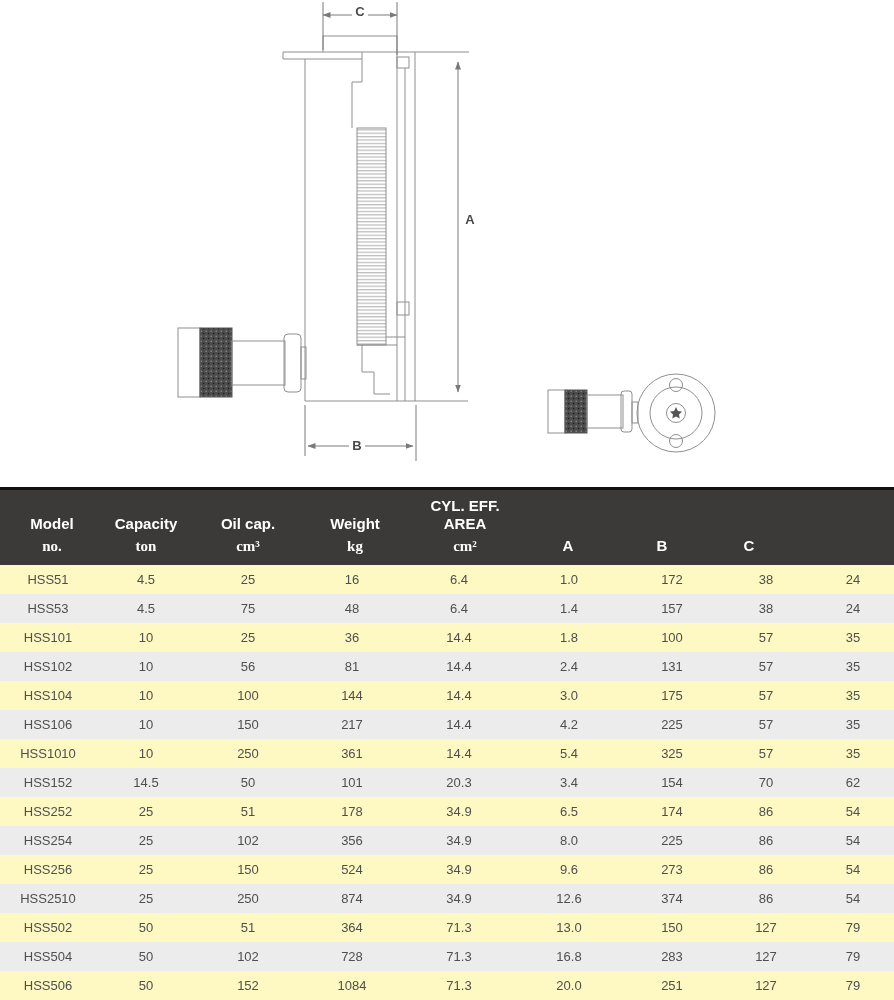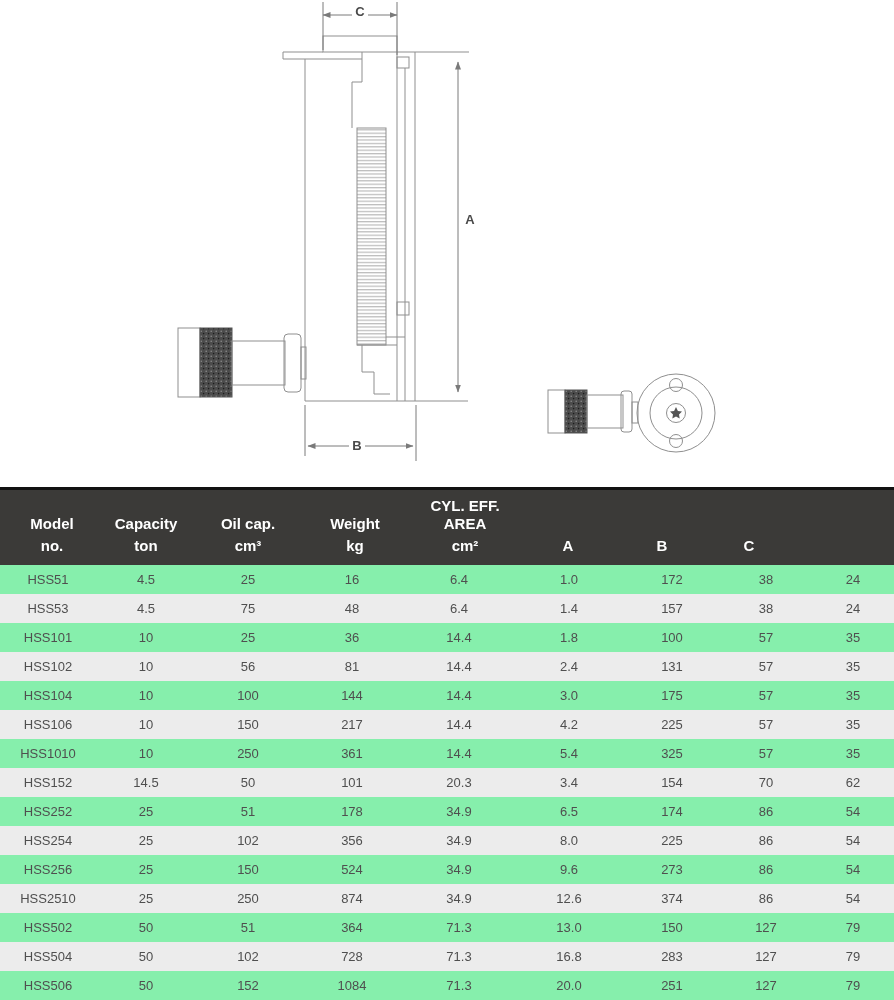--- a/index.html
+++ b/index.html
@@ -10,31 +10,31 @@
   
   .drawing { position:relative; width:894px; height:487px; background:#fff; }
   .drawing svg { display:block; }
   .dim-label { font-family:"Liberation Sans", sans-serif; font-size:13px; font-weight:bold; fill:#4a4a4a; }
 
   
   .spec-table { width:894px; border-top:3px solid #111111; }
   .thead { display:flex; width:894px; height:75px; background:#3b3a38; color:#ffffff; }
   .hc { display:flex; flex-direction:column; justify-content:flex-end; padding-bottom:6px; }
   .hc .nm { font-size:15px; font-weight:bold; line-height:18px; text-align:center; }
-  .hc .unit { font-size:15px; font-weight:bold; line-height:26px; text-align:center; }
+  .hc .unit { font-size:15px; font-weight:bold; line-height:26px; text-align:center;font-family:Liberation Serif, serif; }
   .hc.model { text-align:left; padding-left:8px; }
   .hc.model .nm, .hc.model .unit { text-align:center; }
   .dims-abc { display:flex; }
   .dims-abc span { display:inline-block; font-size:15px; font-weight:bold; line-height:26px; text-align:center; }
   .w0{width:96px}.w1{width:100px}.w2{width:104px}.w3{width:104px}.w4{width:110px}
   .w5{width:110px}.w6{width:96px}.w7{width:92px}.w8{width:82px}
   .dims-group{width:270px}
 
   .tbody { width:894px; }
-  .trow { display:flex; width:894px; height:29px; background:#86efac; }
+  .trow { display:flex; width:894px; height:29px; background:#fef9c3; }
   .trow:nth-child(even) { background:#ececec; }
   .trow .cell { font-size:13px; color:#4f4f4f; line-height:29px; text-align:center; overflow:hidden; white-space:nowrap; }
 </style>
 </head>
 <body>
 
 <div class="page">
 
   <div class="drawing">
     <svg width="894" height="487" viewBox="0 0 894 487">

